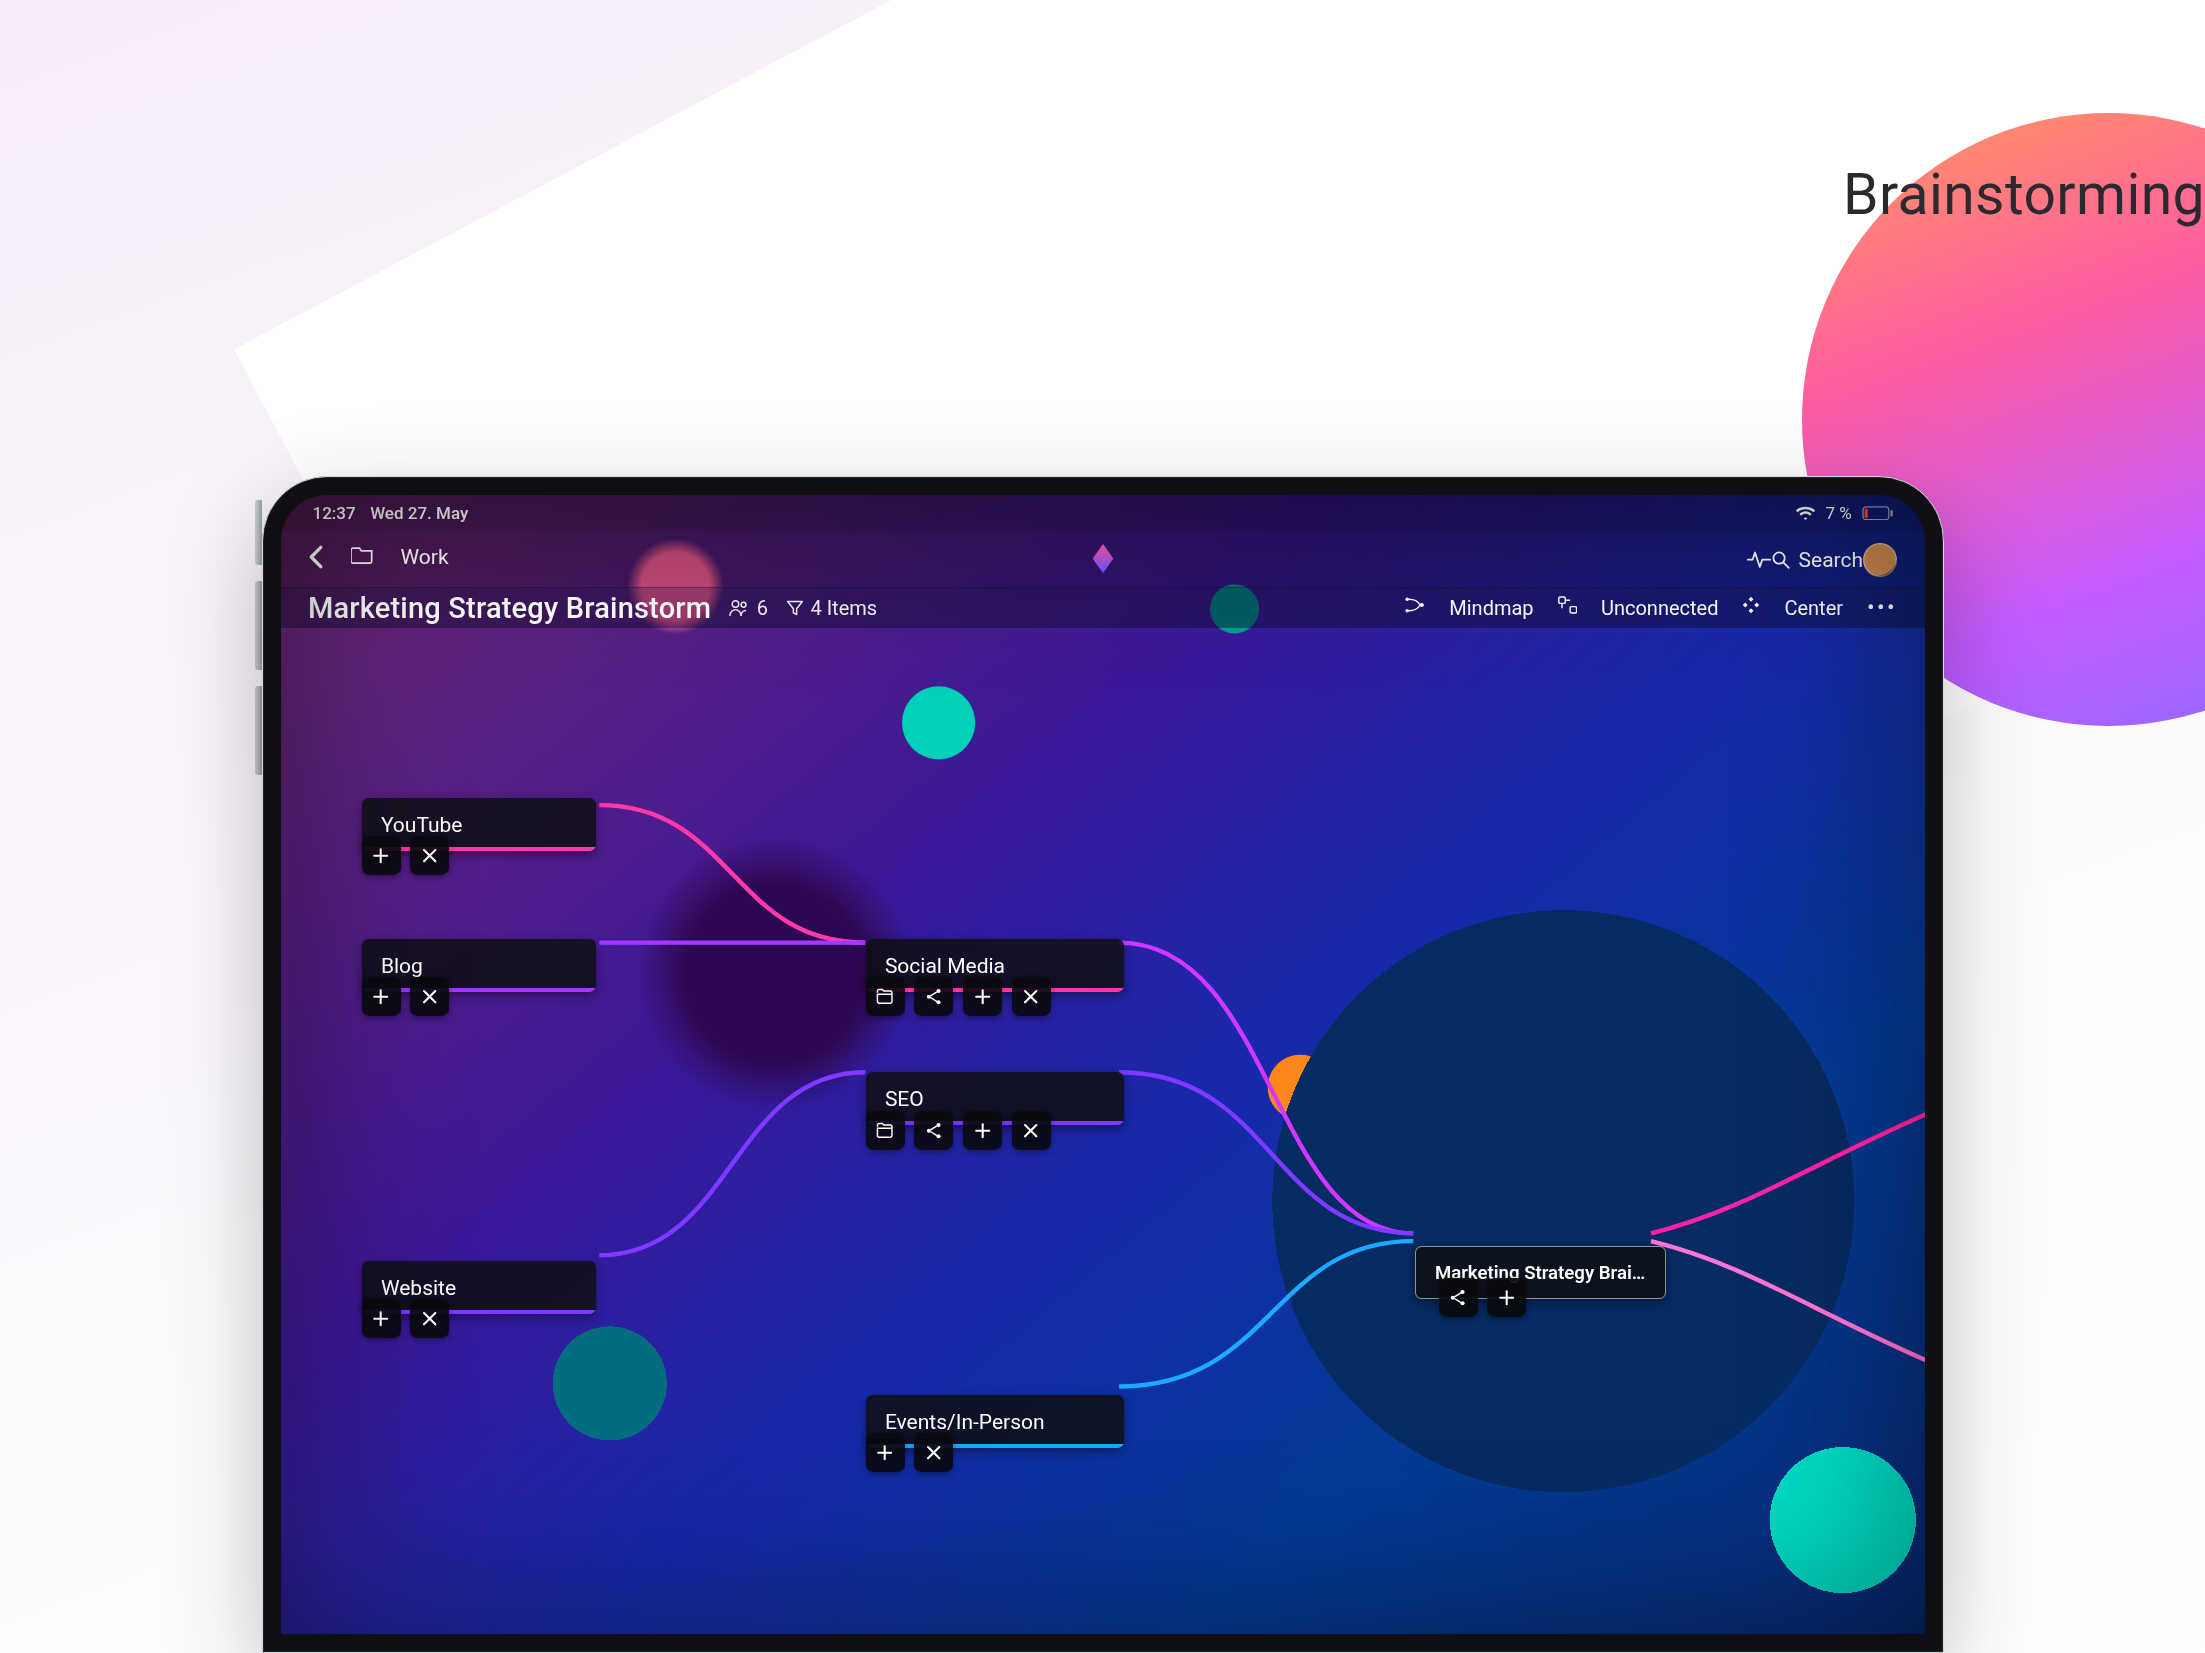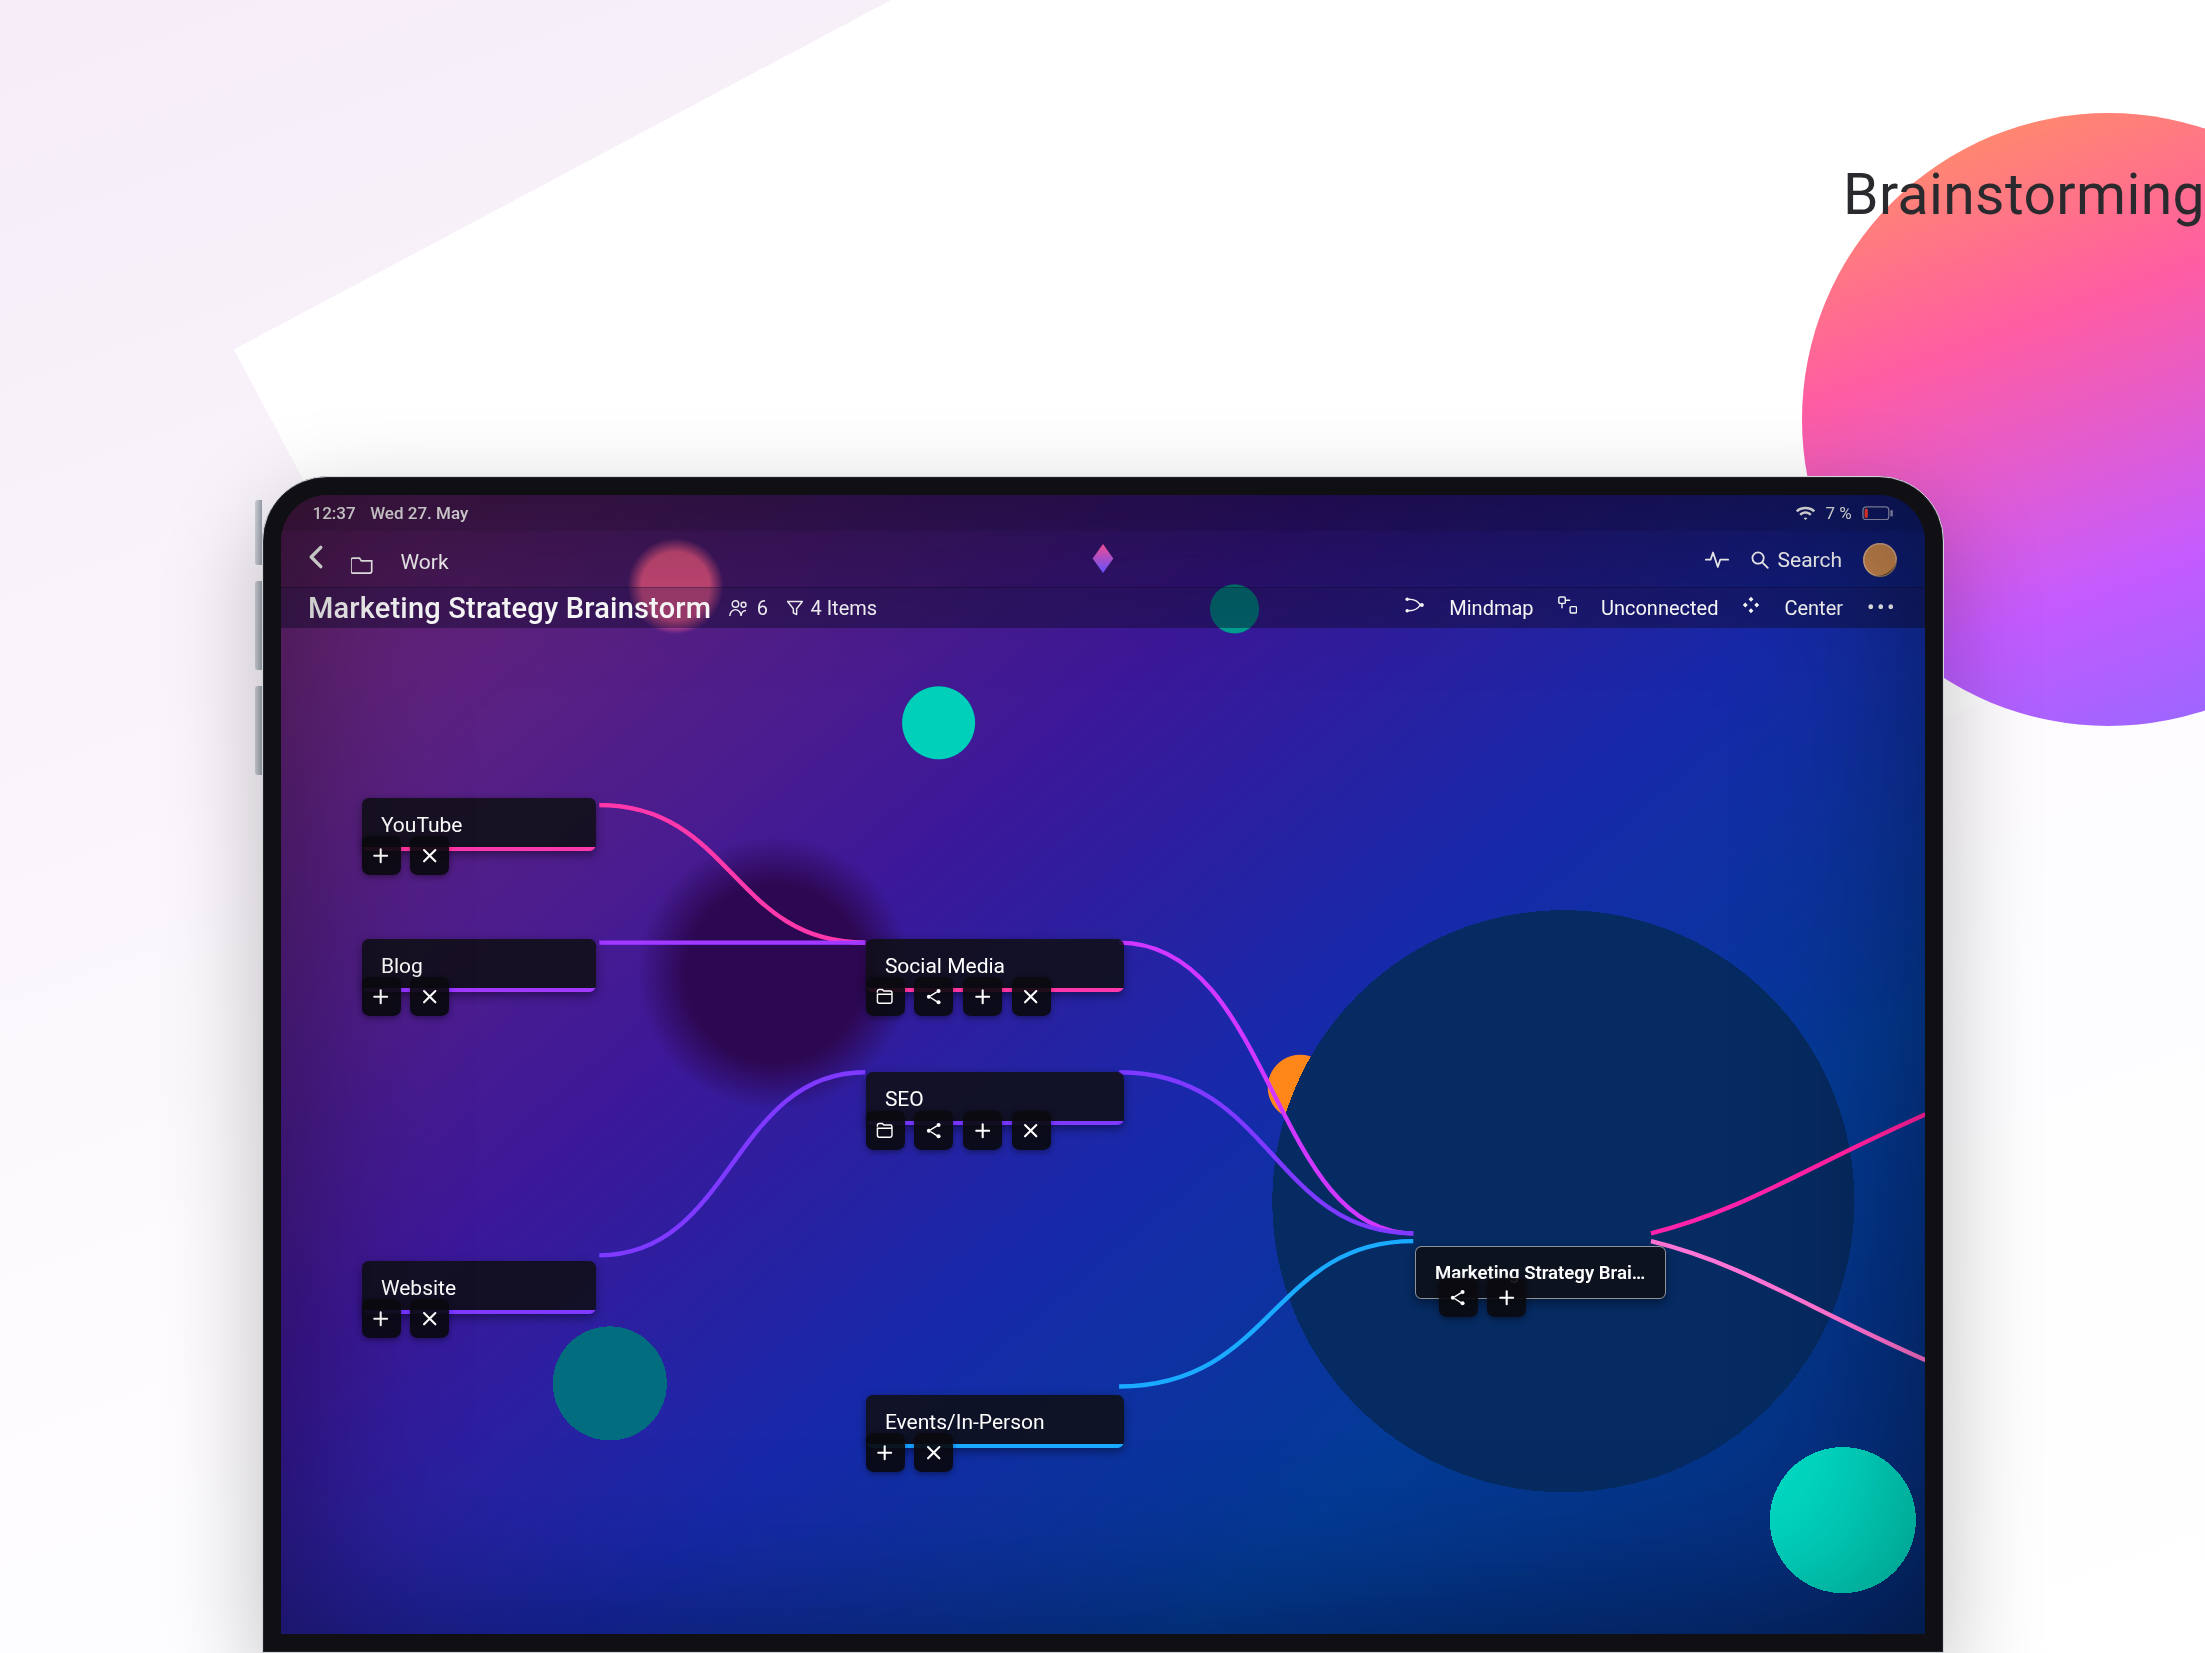--- a/index.html
+++ b/index.html
@@ -117,26 +117,26 @@
   .wifi-icon, .battery-icon { display:inline-flex; }
 
   
   .nav-bar {
     position: absolute; top: 36px; left: 0; right: 0;
     height: 57px;
     display: flex; align-items: center;
     padding: 0 27.4px;
     background: rgba(0,0,0,.28);
   }
-  .nav-left { display:flex; align-items:flex-end; gap:27px; }
+  .nav-left { display:flex; align-items:flex-start; gap:27px; }
   .chev-back { font-size:27.4px; line-height:1; }
   .folder-icon { display:inline-flex; }
   .nav-folder { font-size:21px; }
   .nav-center { position:absolute; left:50%; transform:translateX(-50%); }
-  .nav-right { margin-left:auto; display:flex; align-items:center; gap:21px; }
+  .nav-right { margin-left:auto; display:flex; align-items:center; }
   .activity-icon { display:inline-flex;}
   .search-group { display:flex; align-items:center; gap:8px; font-size:21px;}
   .avatar { width:34px; height:34px; border-radius:50%;
     background: radial-gradient(circle at 42% 38%, #c98d5a 0 19.4px, #5a3a1a 20px);
     box-shadow: inset 0 0 0 1.6px rgba(255,255,255,.35);
   }
 
   
   .page-header {
     position: absolute; top: 92px; left: 0; right: 0;

